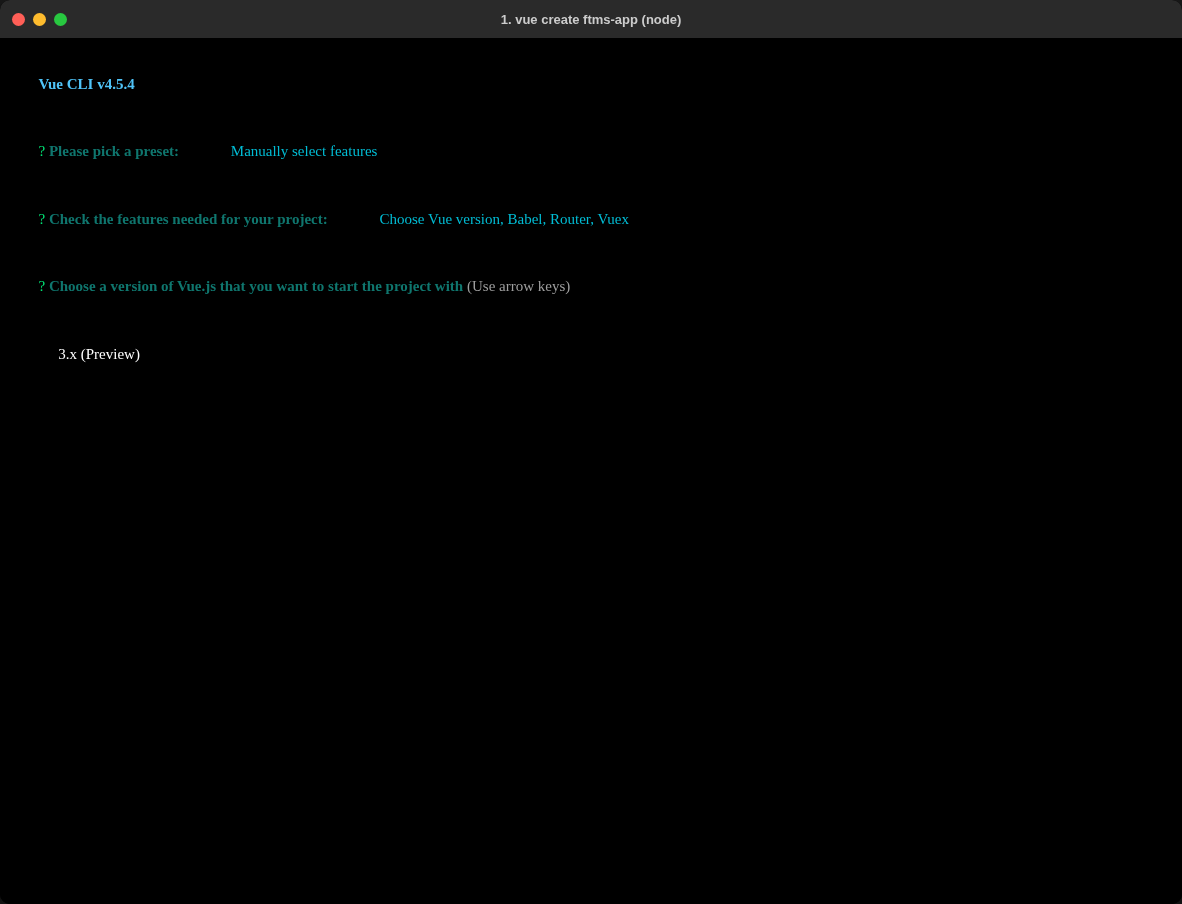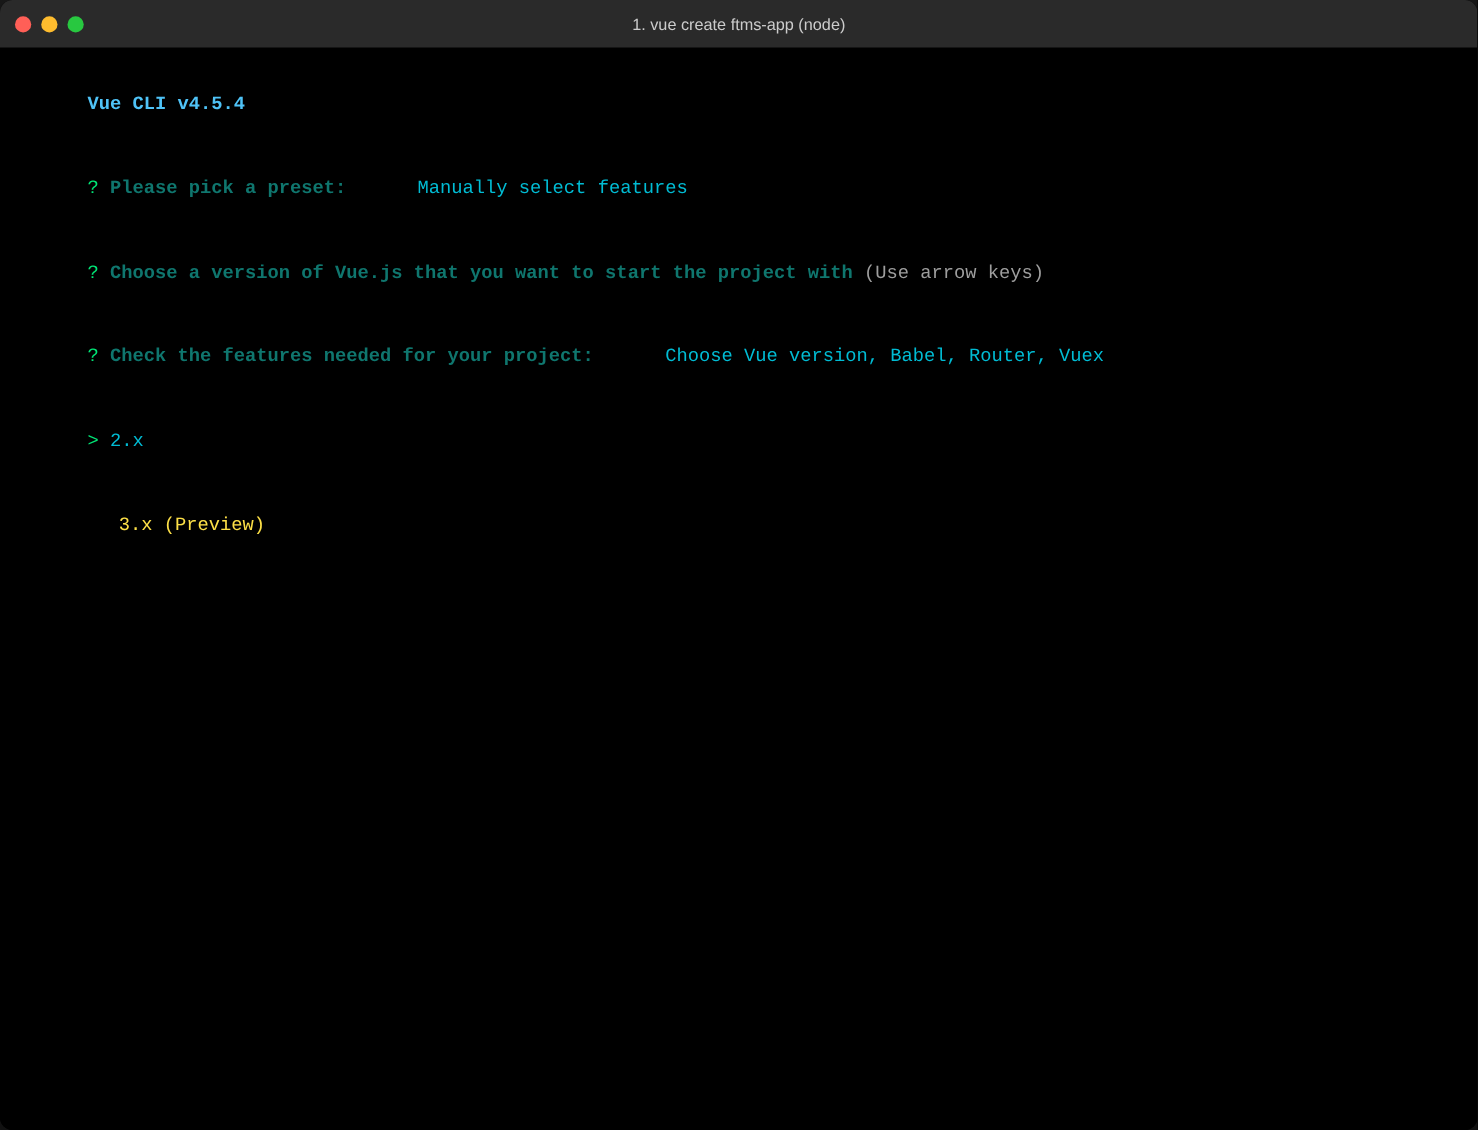--- a/index.html
+++ b/index.html
@@ -62,28 +62,28 @@
     .traffic-light.maximize {
       background: #28c840;
     }
 
     .titlebar-title {
       position: absolute;
       left: 50%;
       transform: translateX(-50%);
       color: #cccccc;
       font-size: 13px;
-      font-weight: 400;
+      font-weight: 700;
     }
 
     .terminal-body {
       flex: 1;
       background: #000000;
       padding: 12px 16px;
-      font-family: Liberation Mono, monospace;
+      font-family: Liberation Serif, serif;
       font-size: 15px;
       line-height: 1.5;
       overflow: hidden;
     }
 
     .line {
       display: block;
       white-space: pre-wrap;
       word-break: break-all;
     }
@@ -113,21 +113,21 @@
 
     .arrow {
       color: #00e676;
     }
 
     .selected-option {
       color: #00bcd4;
     }
 
     .normal-option {
-      color: #fde047;
+      color: #ffffff;
     }
 
     .indent {
       display: inline-block;
       width: 16px;
     }
   </style>
 </head>
 <body>
 
@@ -145,29 +145,26 @@
 
     <span class="line">
       <span class="vue-version">Vue CLI v4.5.4</span>
     </span>
 
     <span class="line">
       <span class="question-mark">?</span><span class="question-text"> Please pick a preset: </span><span class="answer-cyan">Manually select features</span>
     </span>
 
     <span class="line">
-      <span class="question-mark">?</span><span class="question-text"> Choose a version of Vue.js that you want to start the project with </span><span class="hint-gray">(Use arrow keys)</span>
-    </span>
-
-    <span class="line">
       <span class="question-mark">?</span><span class="question-text"> Check the features needed for your project: </span><span class="answer-cyan">Choose Vue version, Babel, Router, Vuex</span>
     </span>
 
     <span class="line">
-      <span class="arrow">&gt;</span><span> </span><span class="selected-option">2.x</span>
+      <span class="question-mark">?</span><span class="question-text"> Choose a version of Vue.js that you want to start the project with </span><span class="hint-gray">(Use arrow keys)</span>
     </span>
+
 
     <span class="line">
       <span class="indent"> </span><span> </span><span class="normal-option">3.x (Preview)</span>
     </span>
 
   </div>
 </div>
 
 </body></html>

